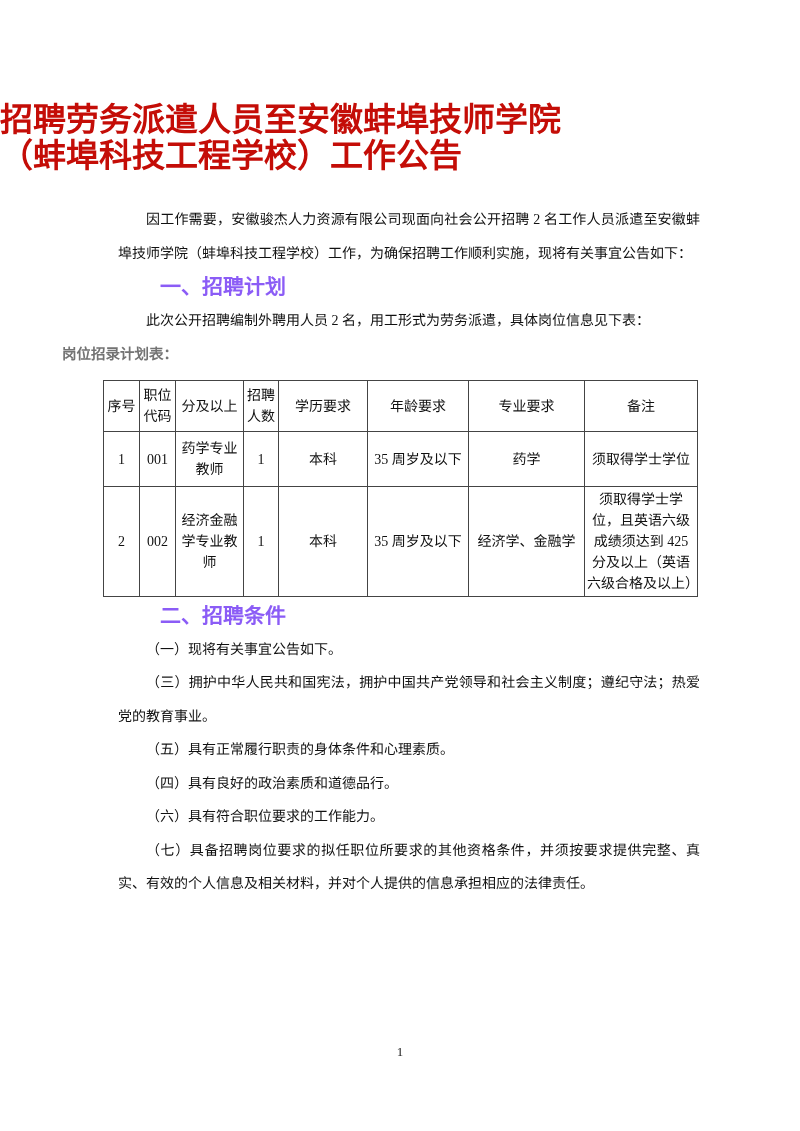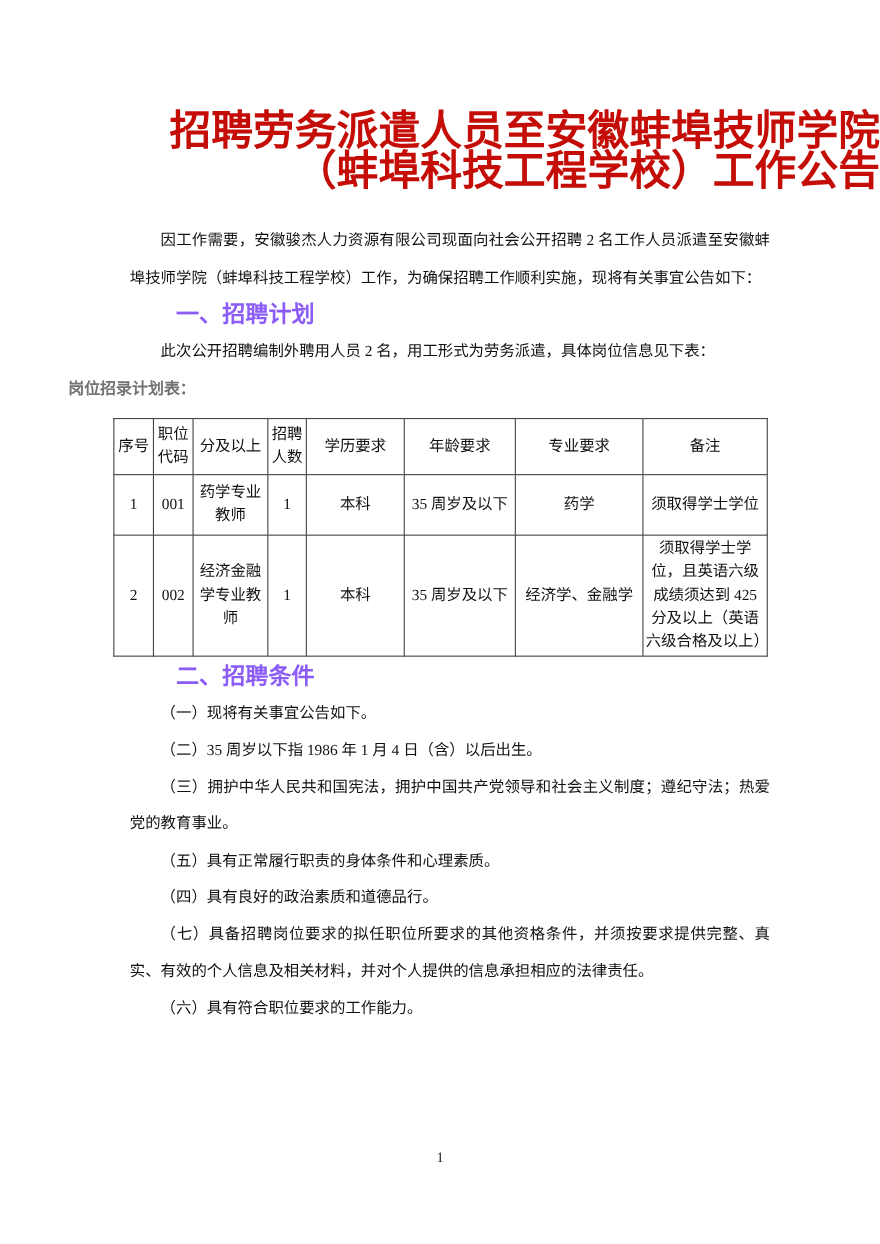--- a/index.html
+++ b/index.html
@@ -9,24 +9,24 @@
     width: 800px;
     height: 1131px;
     margin: 0 auto;
     background: #ffffff;
     color: #111111;
     font-family: "Liberation Serif", serif;
     overflow: hidden;
   }
   .doc-title {
     padding-top: 102px;
-    text-align: right;
+    text-align: left;
     font-family: "Liberation Sans", sans-serif;
     font-weight: bold;
-    font-size: 38px;
+    font-size: 33px;
     line-height: 36px;
     color: #c40d07;
   }
   .content {
     margin-left: 118px;
     margin-right: 100px; 
   }
   .para {
     font-size: 14px;
     line-height: 33.5px;
@@ -145,24 +145,23 @@
           <td>35 周岁及以下</td>
           <td>经济学、金融学</td>
           <td>须取得学士学位，且英语六级成绩须达到 425 分及以上（英语六级合格及以上）</td>
         </tr>
       </tbody>
     </table>
 
     <p class="sec-heading sec2-heading">二、招聘条件</p>
 
     <p class="para cond-item">（一）现将有关事宜公告如下。</p>
-    <p class="para cond-item">（二）35 周岁以下指 1986 年 1 月 4 日（含）以后出生。</p>
     <p class="para cond-item">（三）拥护中华人民共和国宪法，拥护中国共产党领导和社会主义制度；遵纪守法；热爱党的教育事业。</p>
     <p class="para cond-item">（五）具有正常履行职责的身体条件和心理素质。</p>
     <p class="para cond-item">（四）具有良好的政治素质和道德品行。</p>
+    <p class="para cond-item">（六）具有符合职位要求的工作能力。</p>
     <p class="para cond-item">（七）具备招聘岗位要求的拟任职位所要求的其他资格条件，并须按要求提供完整、真实、有效的个人信息及相关材料，并对个人提供的信息承担相应的法律责任。</p>
-    <p class="para cond-item">（六）具有符合职位要求的工作能力。</p>
 
   </div>
 
   <div class="page-number">1</div>
 
 </div>
 
 </body></html>

